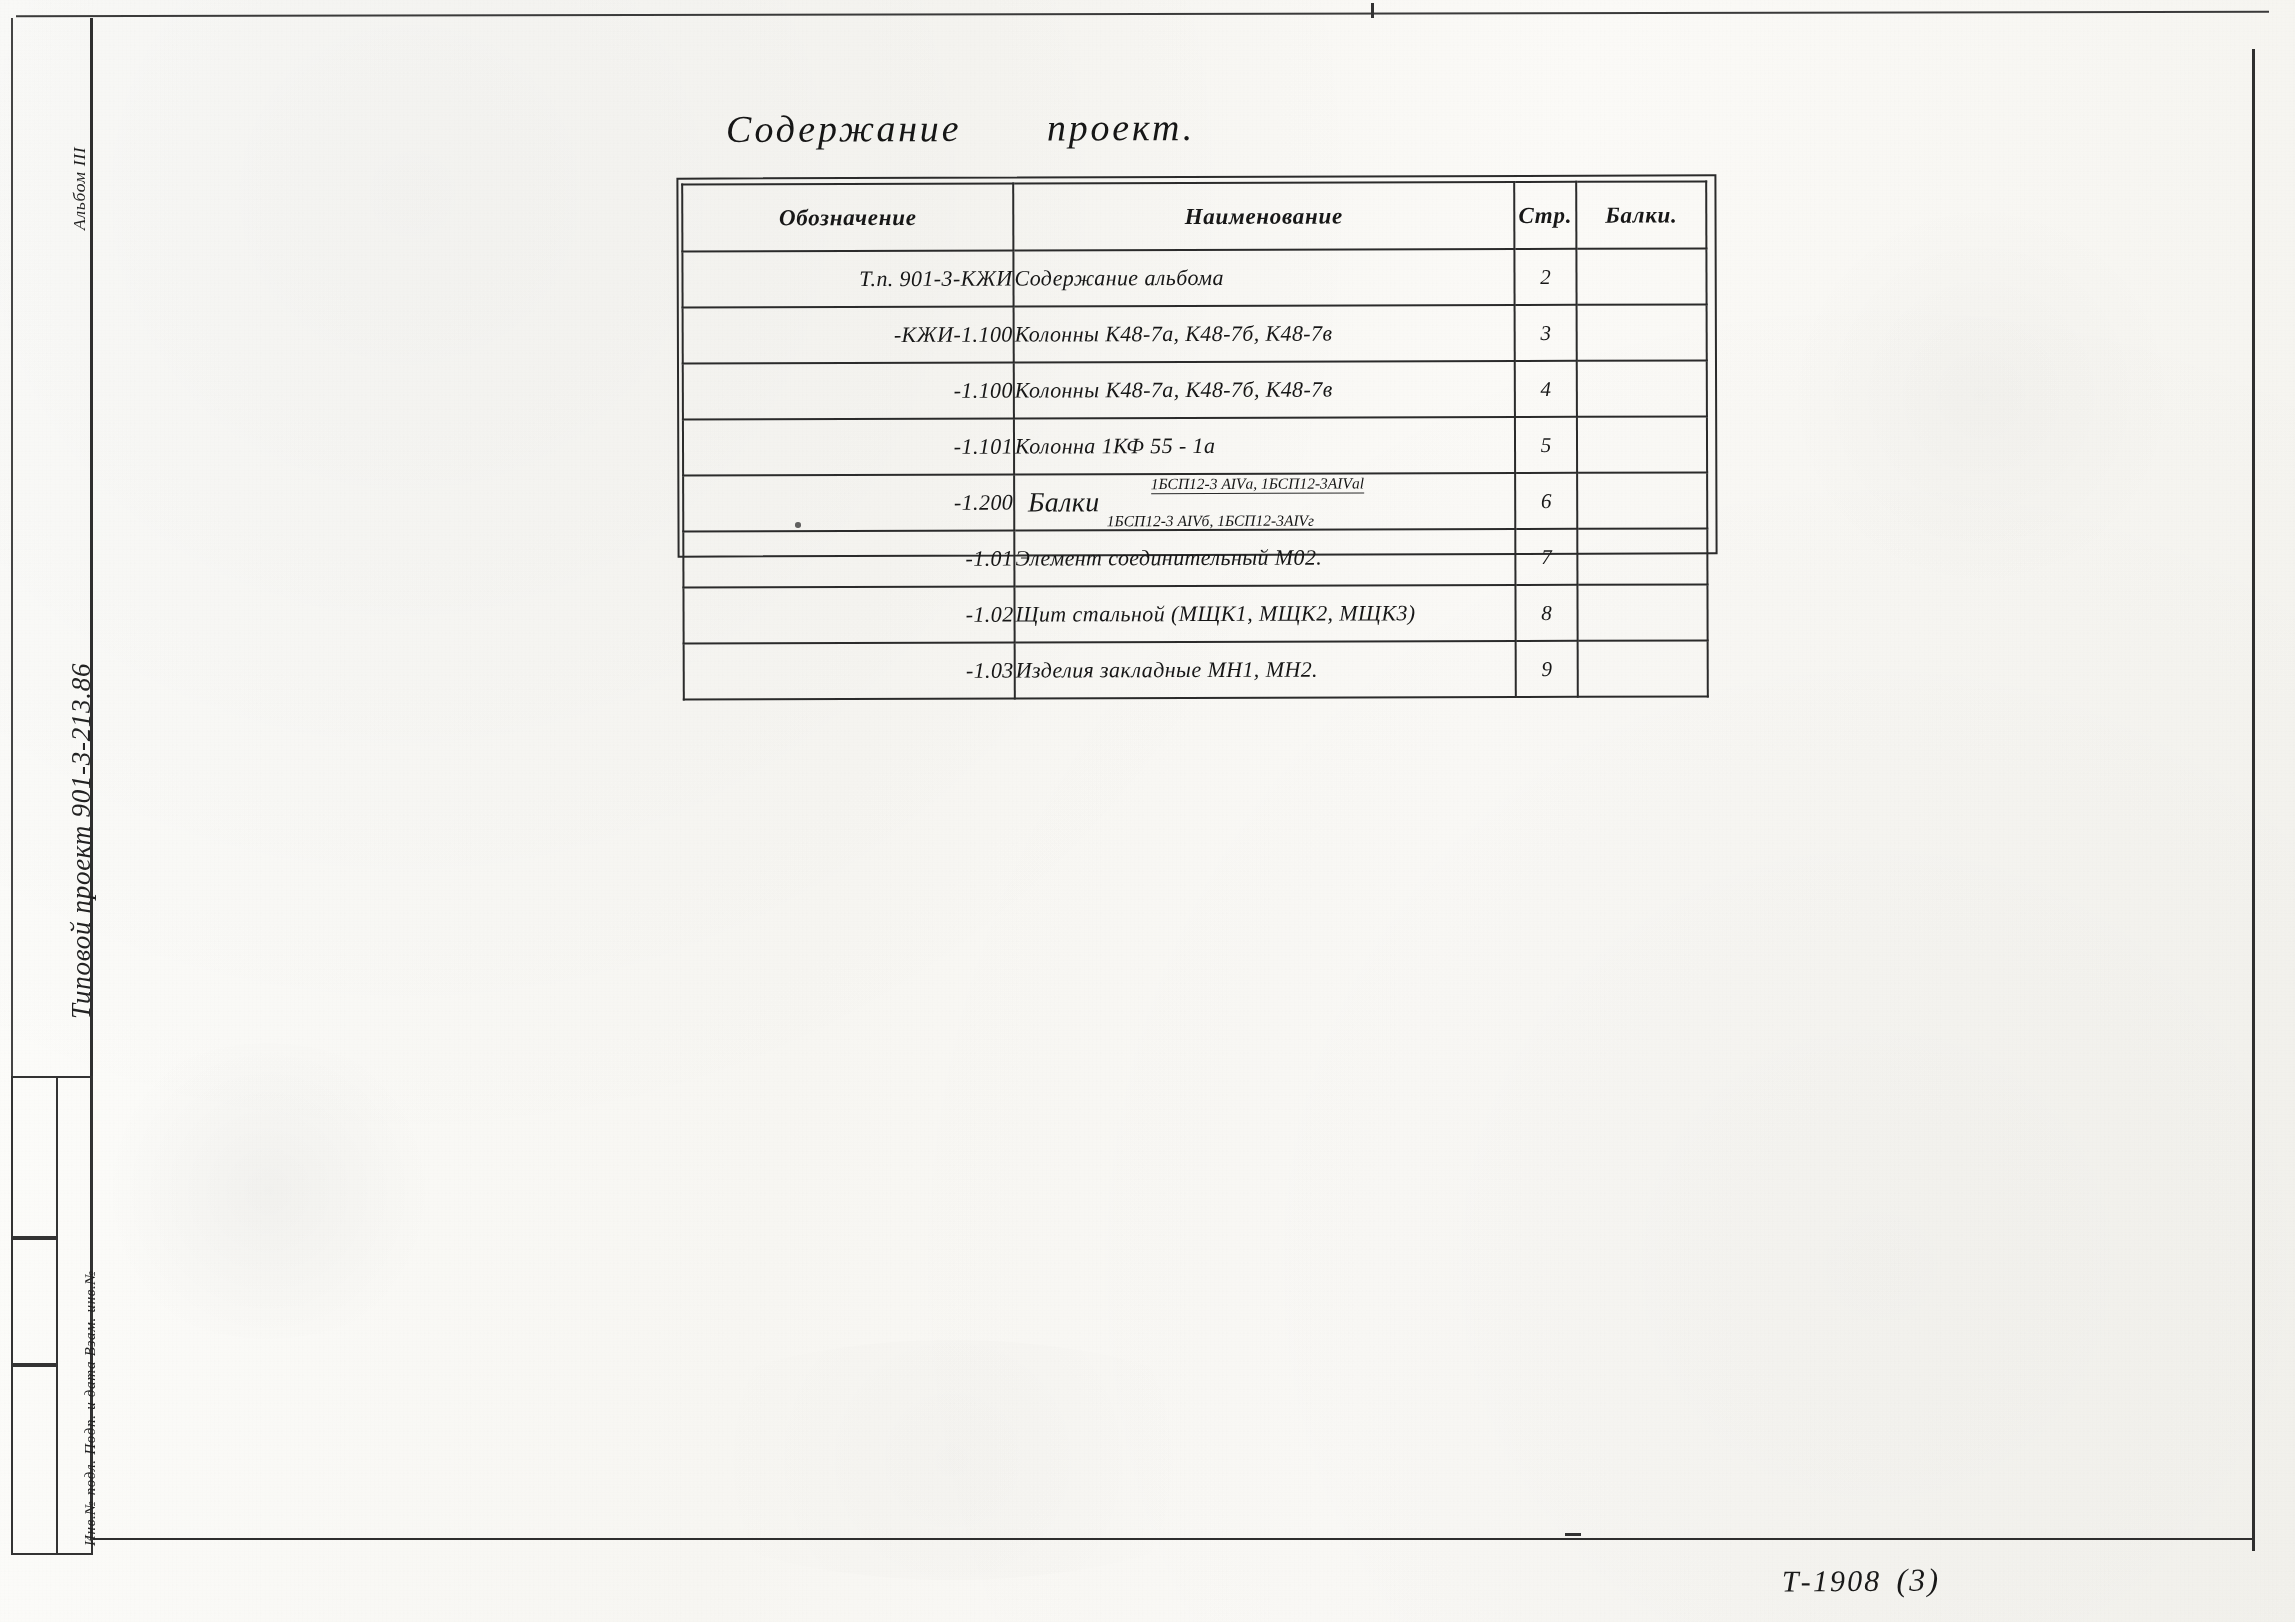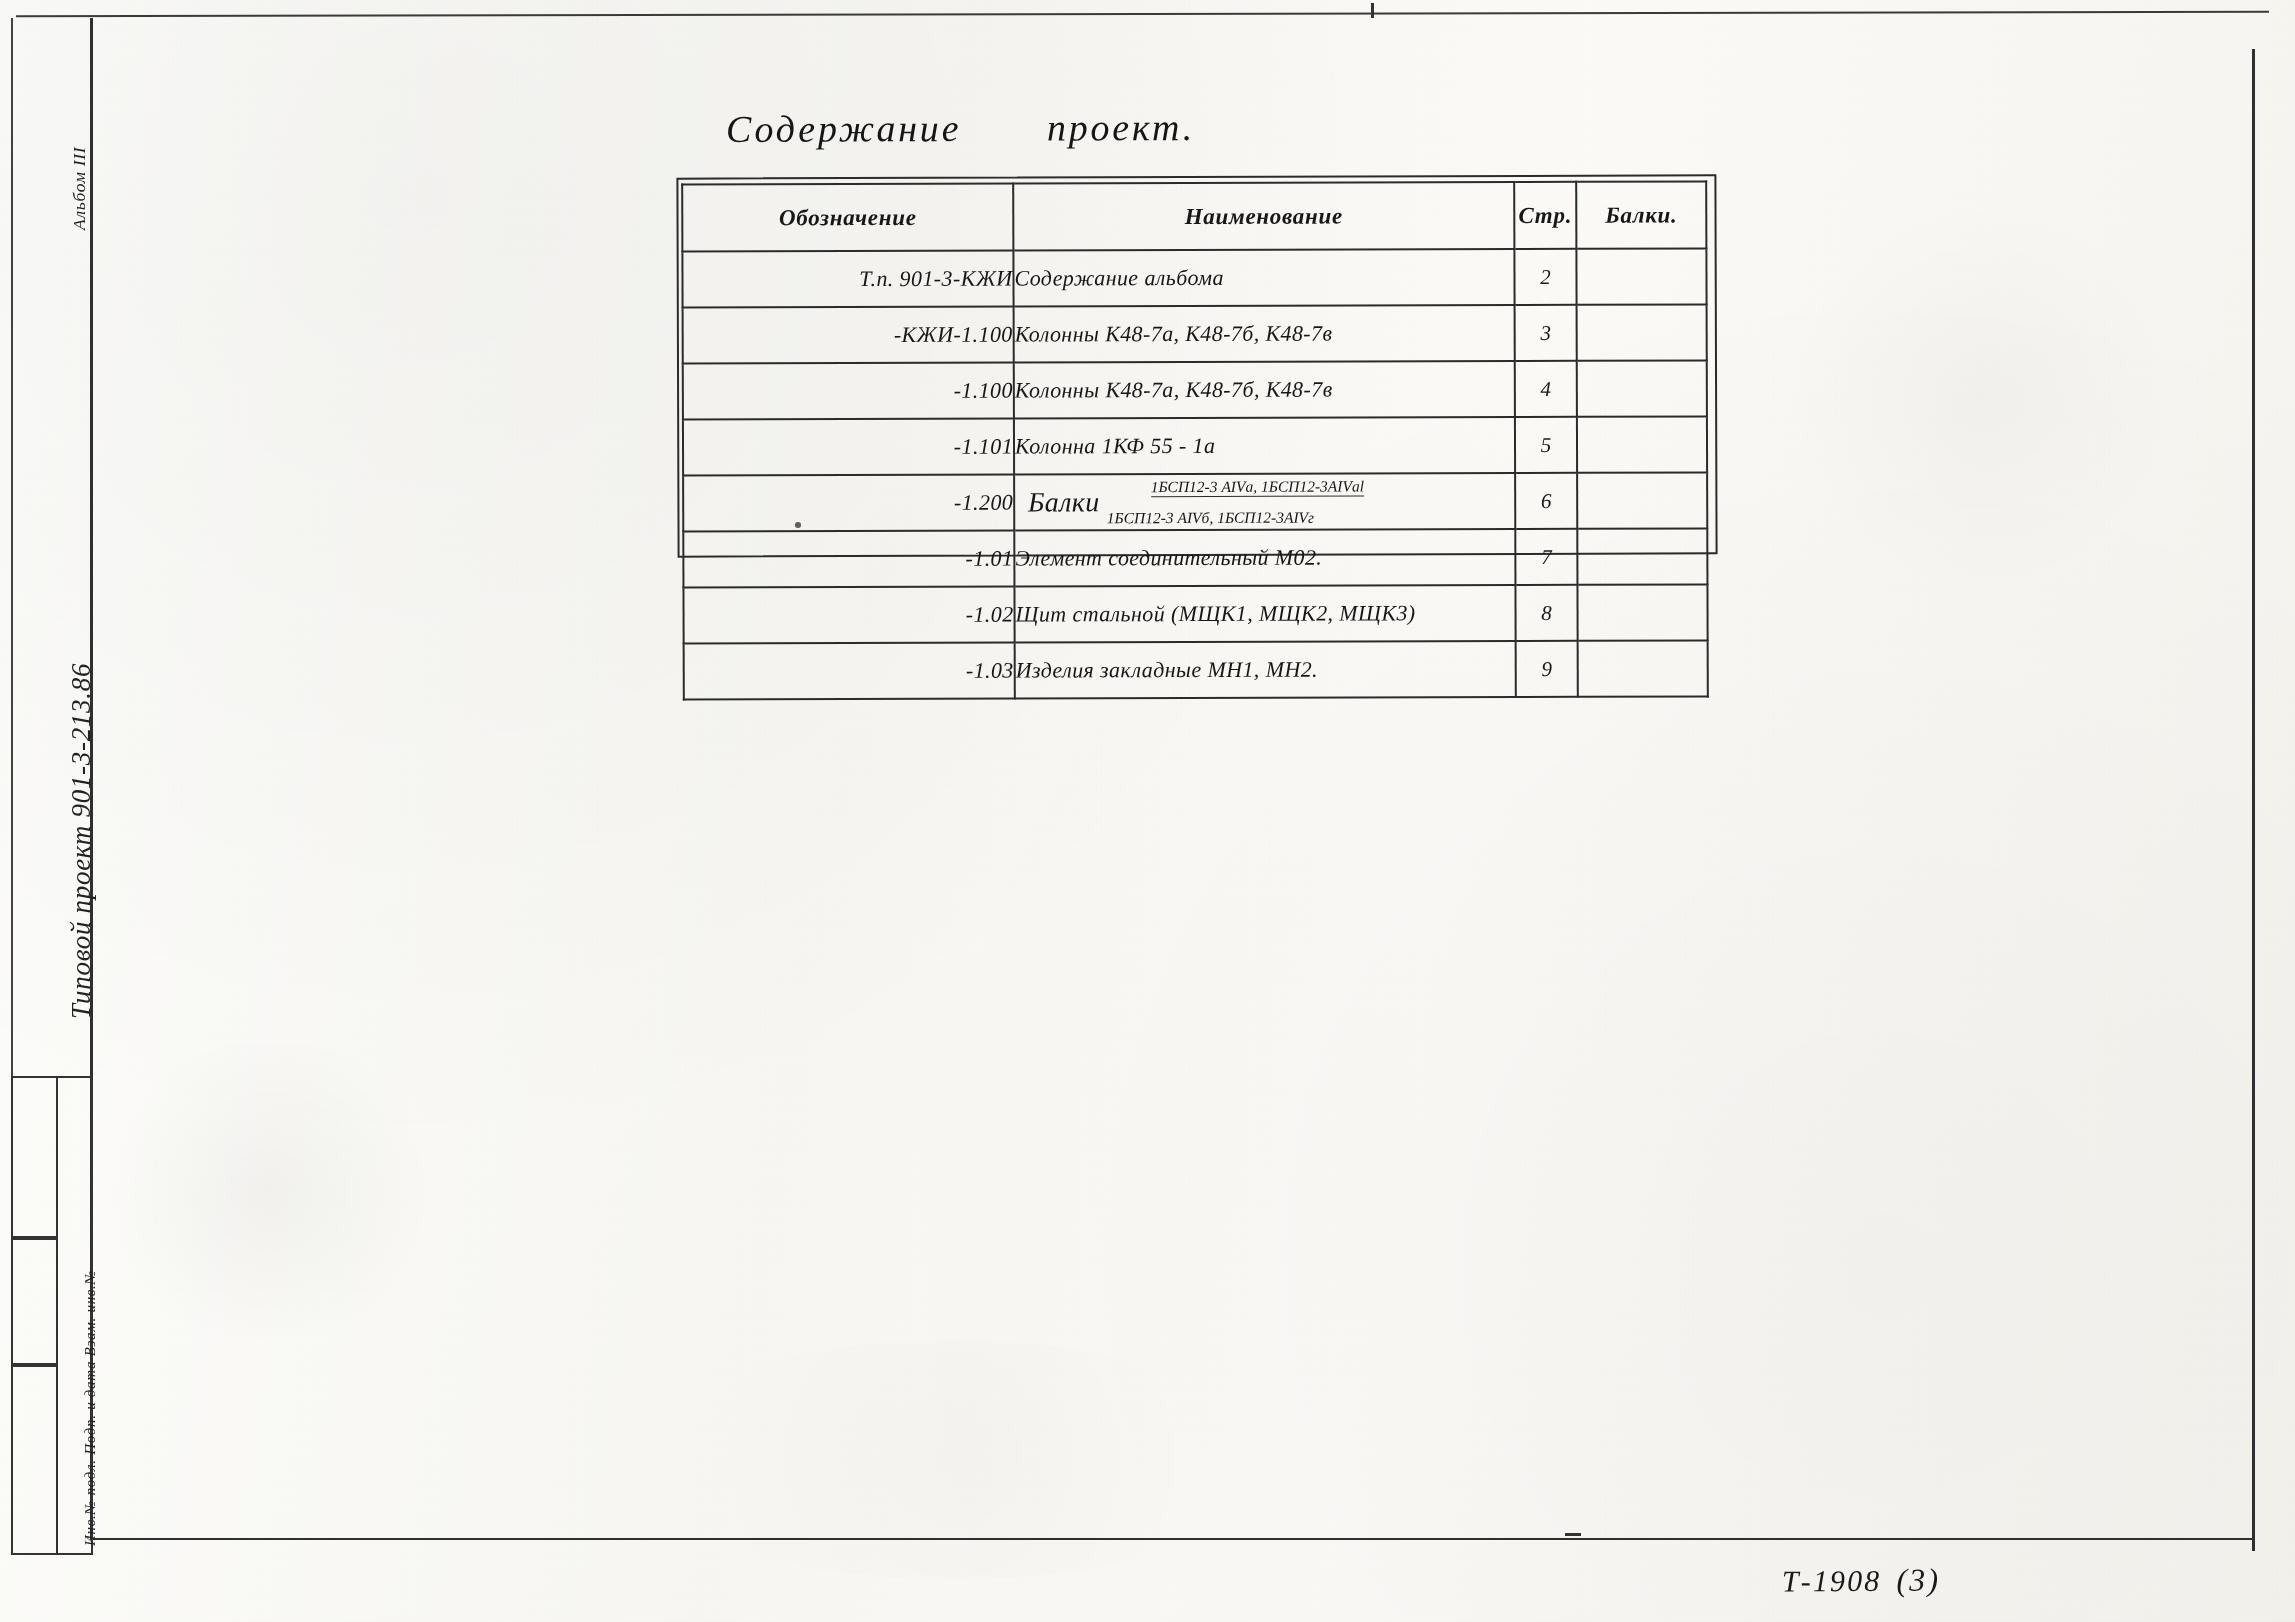--- a/index.html
+++ b/index.html
@@ -234,21 +234,21 @@
     flex-direction: column;
     line-height: 1.02;
     font-size: 15.5px;
     letter-spacing: 0;
   }
   .beam-stack span:first-child {
     border-bottom: 1.4px solid #2b2b2b;
     padding-bottom: 1.4px;
     margin-left: 44px;
   }
-  .beam-stack span:last-child { padding-top: 13px; }
+  .beam-stack span:last-child { padding-top: 19px; }
 
   
   .sheet-code {
     position: absolute;
     left: 1782px;
     top: 1562px;
     font-size: 30px;
     font-style: italic;
     letter-spacing: 2.1px;
     color: #191919;

